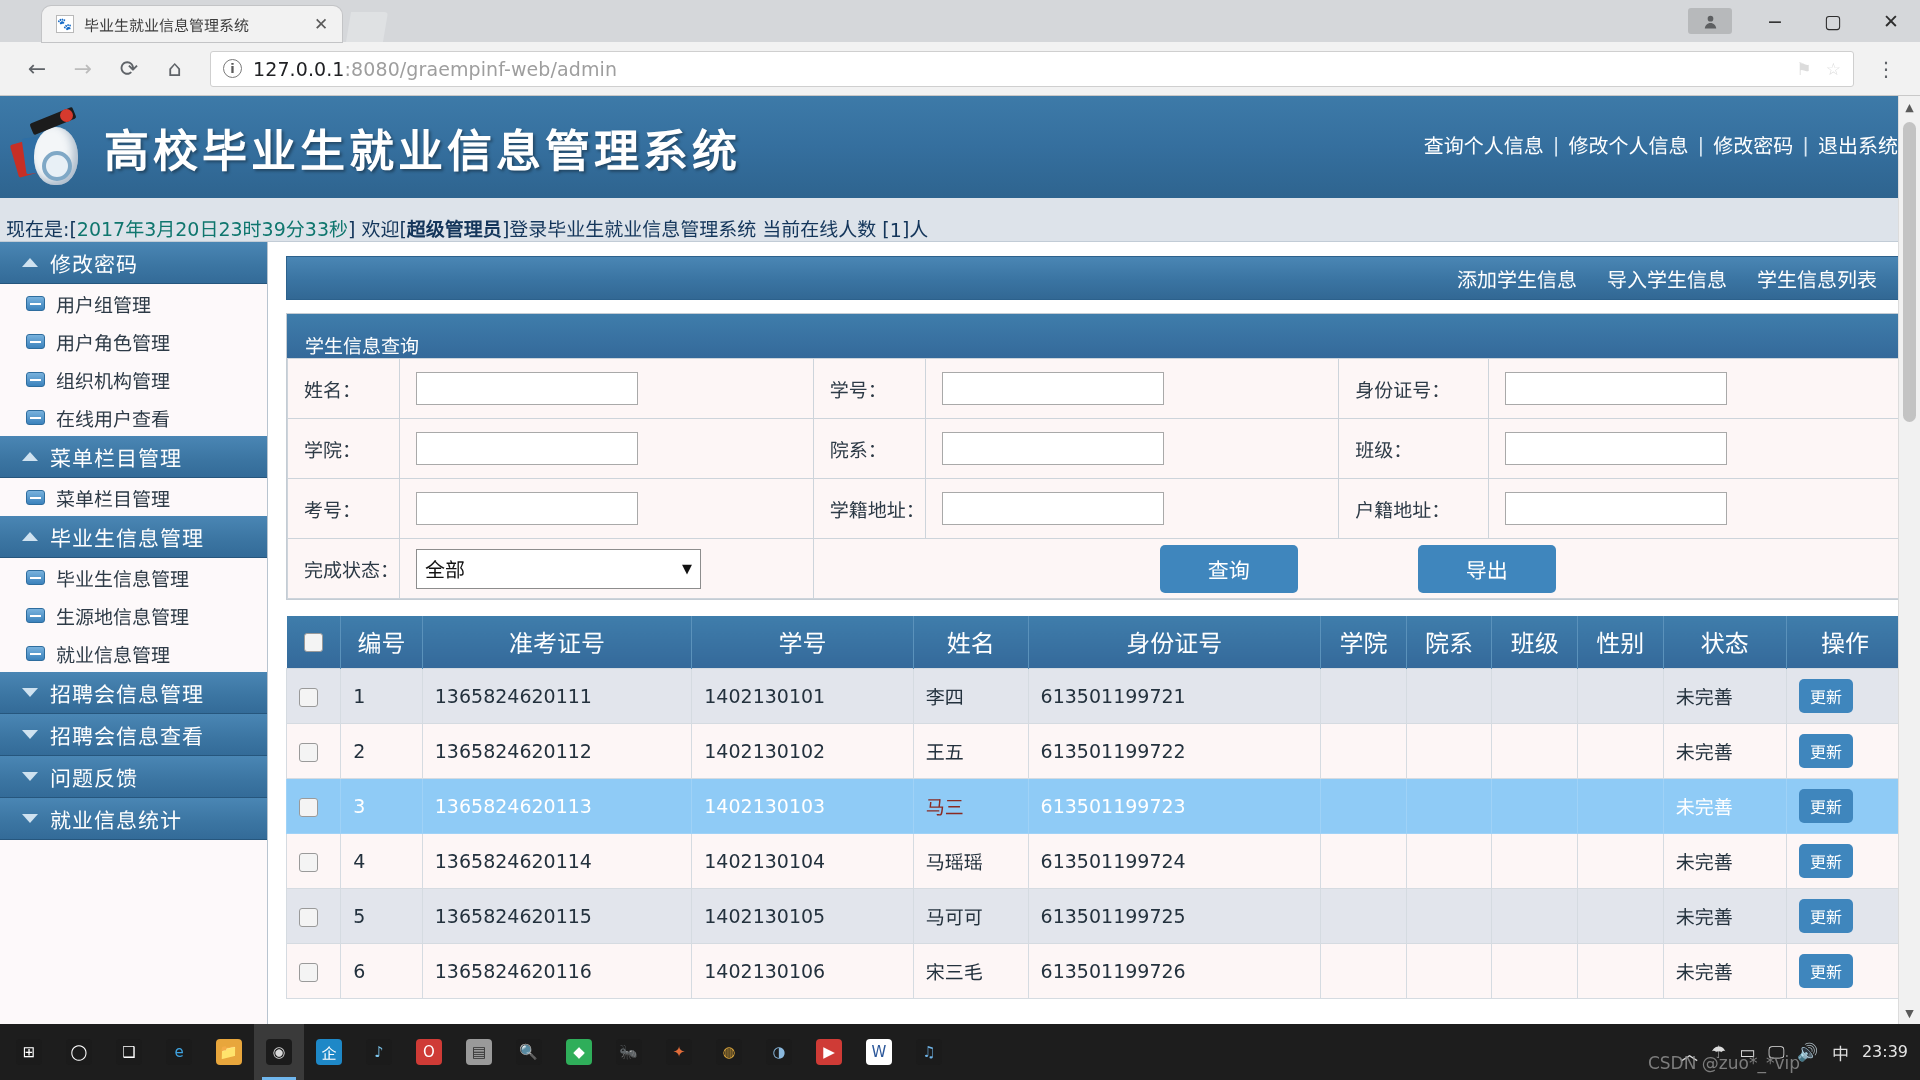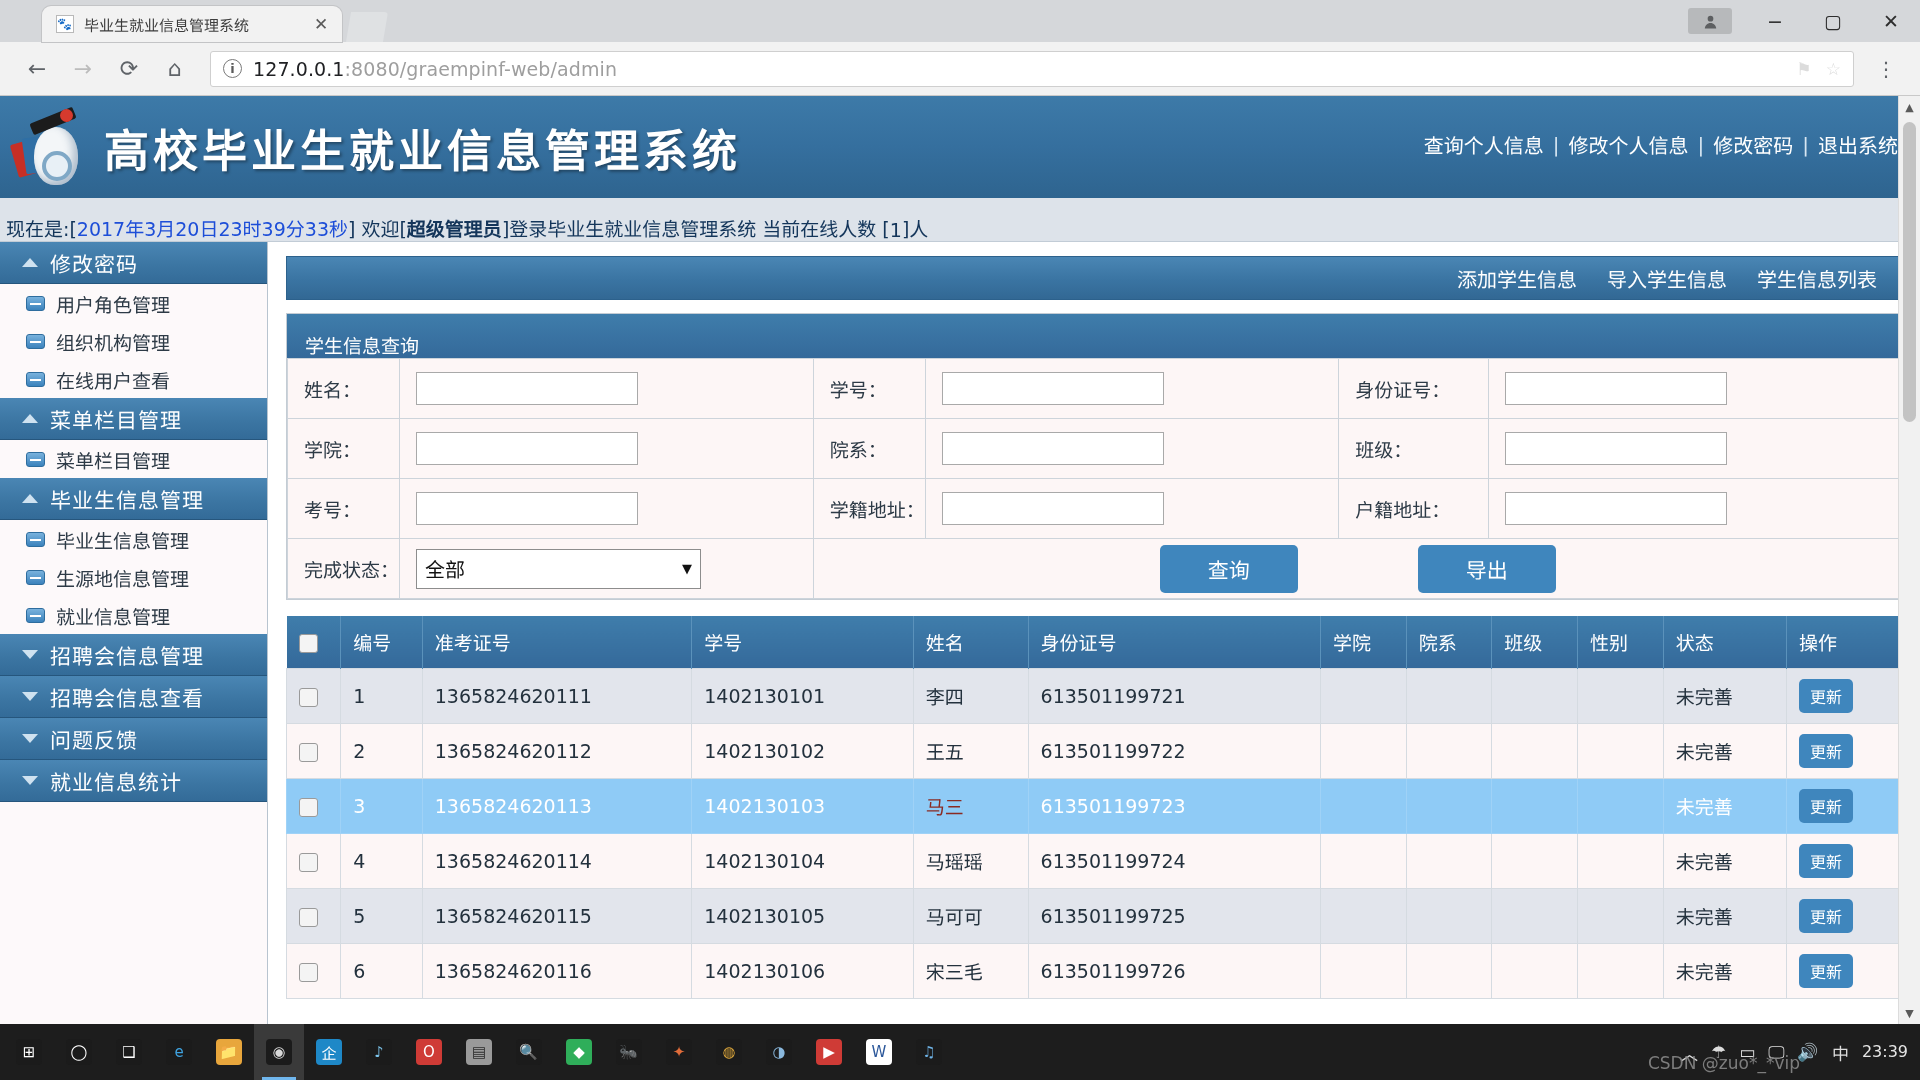--- a/index.html
+++ b/index.html
@@ -158,21 +158,21 @@
 
   
   .statusbar {
     height: 44px; flex: none;
     background: #dde3ea;
     border-bottom: 1px solid #c2ccd6;
     display: flex; align-items: flex-end;
     padding-left: 6px;
     font-size: 19px; color: #13355a;
   }
-  .statusbar .red { color: #1d4ed8; }
+  .statusbar .red { color: #0f766e; }
   .statusbar .bold { font-weight: bold; color: #13355a; }
 
   
   .body-row { flex: 1; display: flex; overflow: hidden; min-height: 0; }
 
   .sidebar {
     width: 268px; flex: none;
     background: #fdf9fa;
     border-right: 1px solid #b8c4cf;
     overflow: hidden;
@@ -259,22 +259,22 @@
     background: #3f86bd; border: none; border-radius: 5px;
     color: #ffffff; font-size: 21px; cursor: pointer;
     font-family: "DejaVu Sans", "Liberation Sans", sans-serif;
   }
 
   
   .grid-wrap { margin-top: 16px; flex: 1; min-height: 0; overflow: hidden; }
   table.grid { width: 100%; border-collapse: collapse; table-layout: fixed; }
   table.grid th {
     background: linear-gradient(180deg,#3f7dab 0%,#34699a 100%);
-    color: #ffffff; font-size: 19px; font-weight: normal;
-    height: 52px; text-align: left; padding: 0 12px;
+    color: #ffffff; font-size: 24px; font-weight: normal;
+    height: 52px; text-align: center; padding: 0 12px;
     border-right: 1px solid #5b92bb; white-space: nowrap;
   }
   table.grid td {
     height: 55px; font-size: 19px; color: #23313d;
     padding: 0 12px; border: 1px solid #d5dbe1; white-space: nowrap;
     overflow: hidden;
   }
   tr.odd td { background: #e2e5ec; }
   tr.even td { background: #fdf6f6; }
   tr.hl td { background: #8fcbf6; color: #ffffff; border-color: #9fd2f7; }
@@ -412,20 +412,24 @@
           <span>1</span>
           <span>]人</span>
       </div>
 
       <div class="body-row">
 
         <div class="sidebar" id="sidebar">
             <div class="grp-head">
               <span class="caret up"></span>
               <span class="grp-label">修改密码</span>
+            </div>
+            <div class="leaf">
+              <span class="leaf-ico"></span>
+              <span class="leaf-label">用户组管理</span>
             </div>
             <div class="leaf">
               <span class="leaf-ico"></span>
               <span class="leaf-label">用户角色管理</span>
             </div>
             <div class="leaf">
               <span class="leaf-ico"></span>
               <span class="leaf-label">组织机构管理</span>
             </div>
             <div class="leaf">

